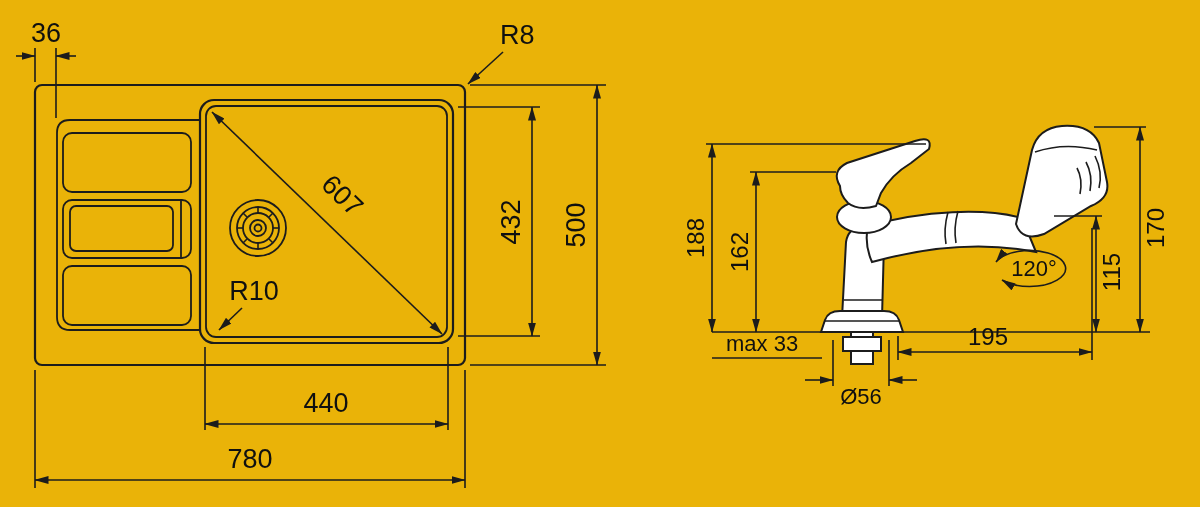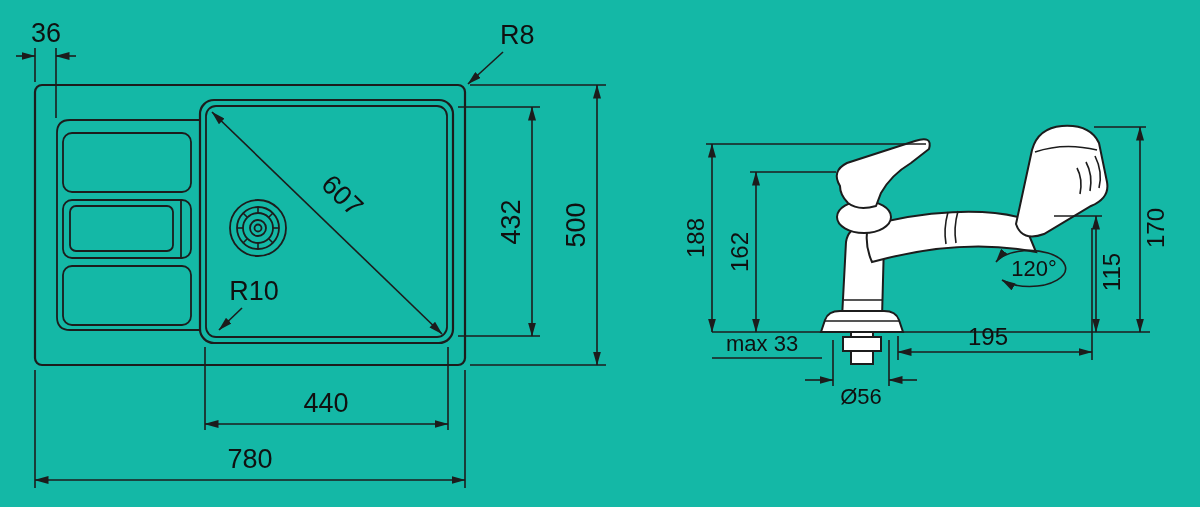--- a/index.html
+++ b/index.html
@@ -1,16 +1,16 @@
 <!DOCTYPE html>
 <html><head>
 <meta charset="utf-8">
 <style>
   html,body{margin:0;padding:0;background:#ffffff;}
-  .stage{width:1200px;height:507px;background:#14b8a6;position:relative;overflow:hidden;
+  .stage{width:1200px;height:507px;background:#eab308;position:relative;overflow:hidden;
          font-family:"Liberation Sans",sans-serif;}
   svg{display:block;}
   .outline{stroke:#1c1c1c;stroke-width:2.2;fill:none;}
   .thin{stroke:#1c1c1c;stroke-width:1.8;fill:none;}
   .dimline{stroke:#1c1c1c;stroke-width:1.6;fill:none;}
   .part{stroke:#1c1c1c;stroke-width:2;fill:#ffffff;}
   .detail{stroke:#1c1c1c;stroke-width:1.6;fill:none;}
   text{fill:#101010;}
   .t27{font-size:27px;}
   .t24{font-size:24px;}

